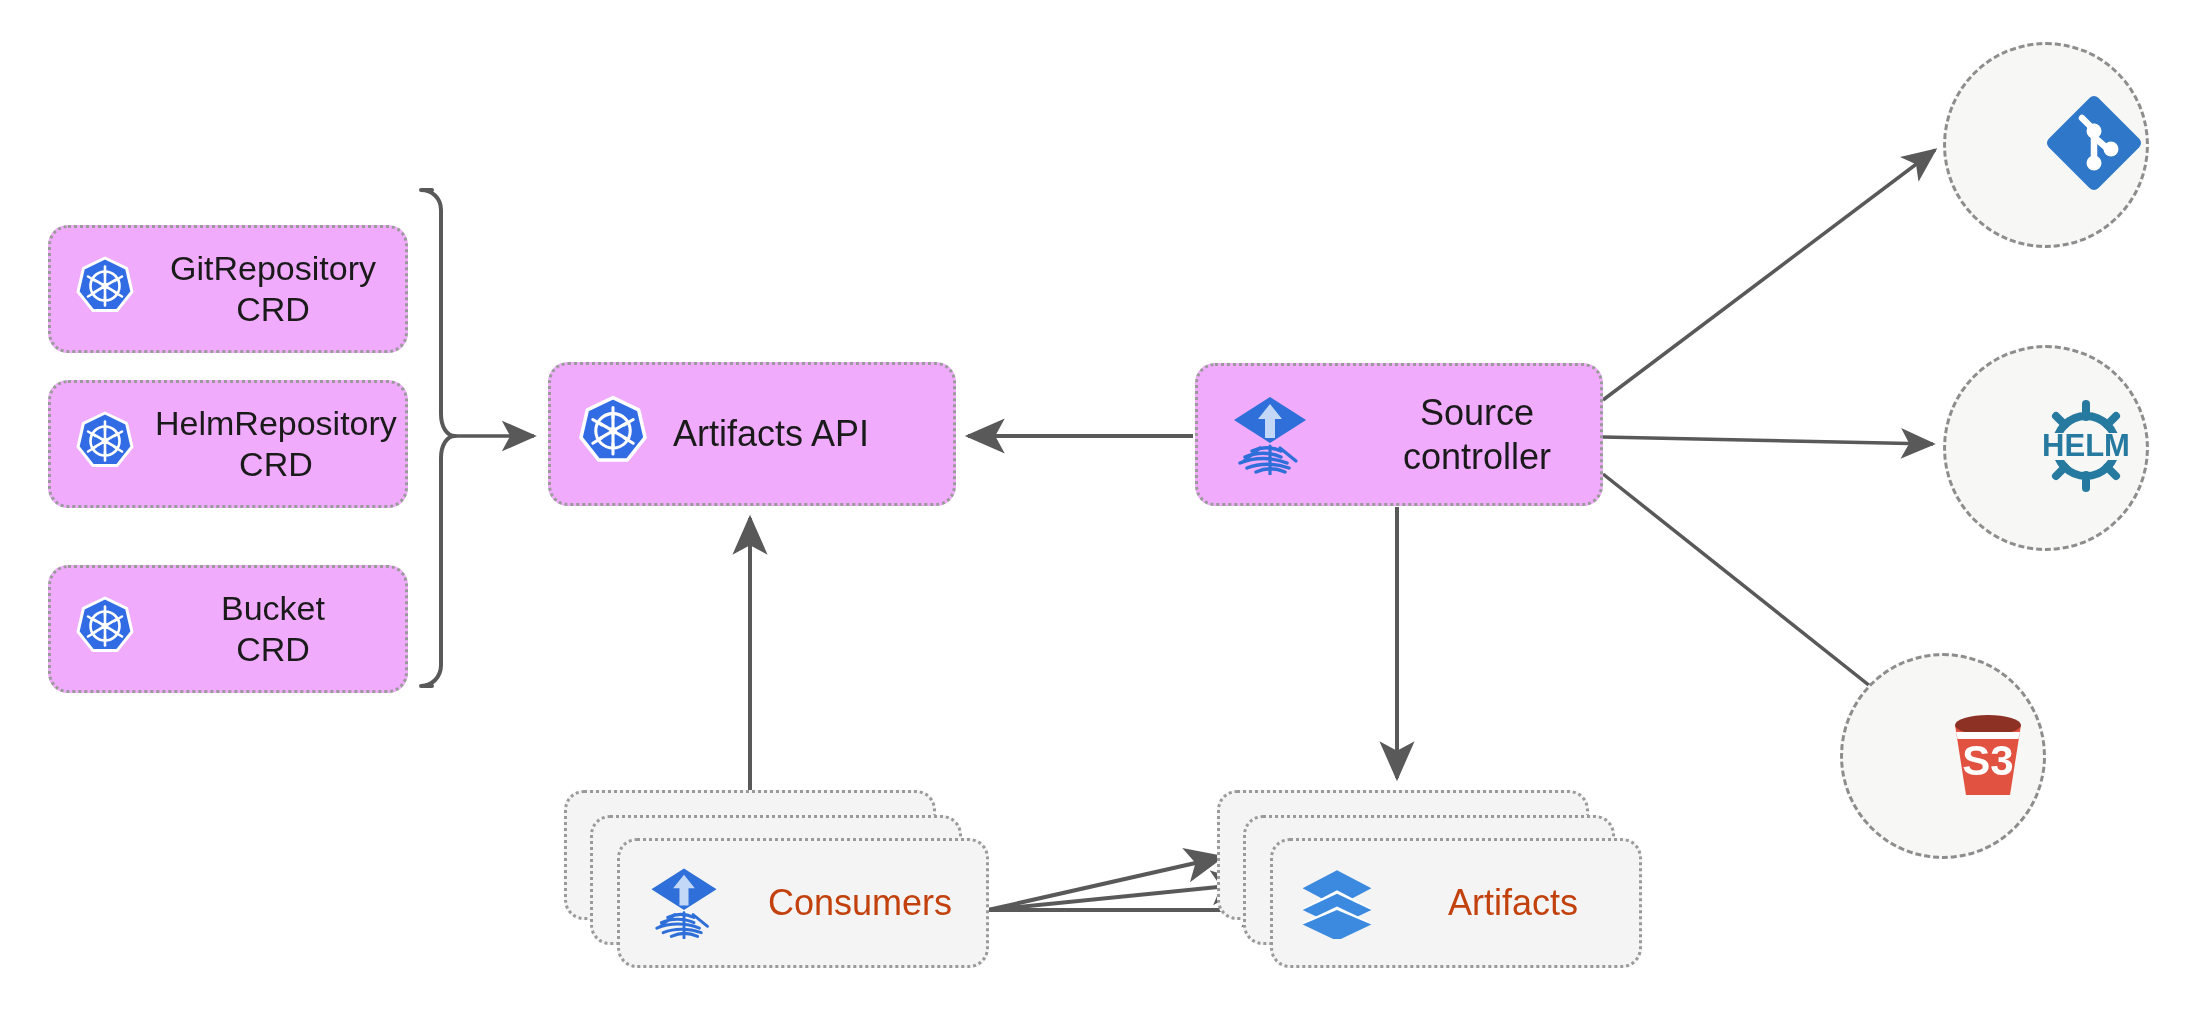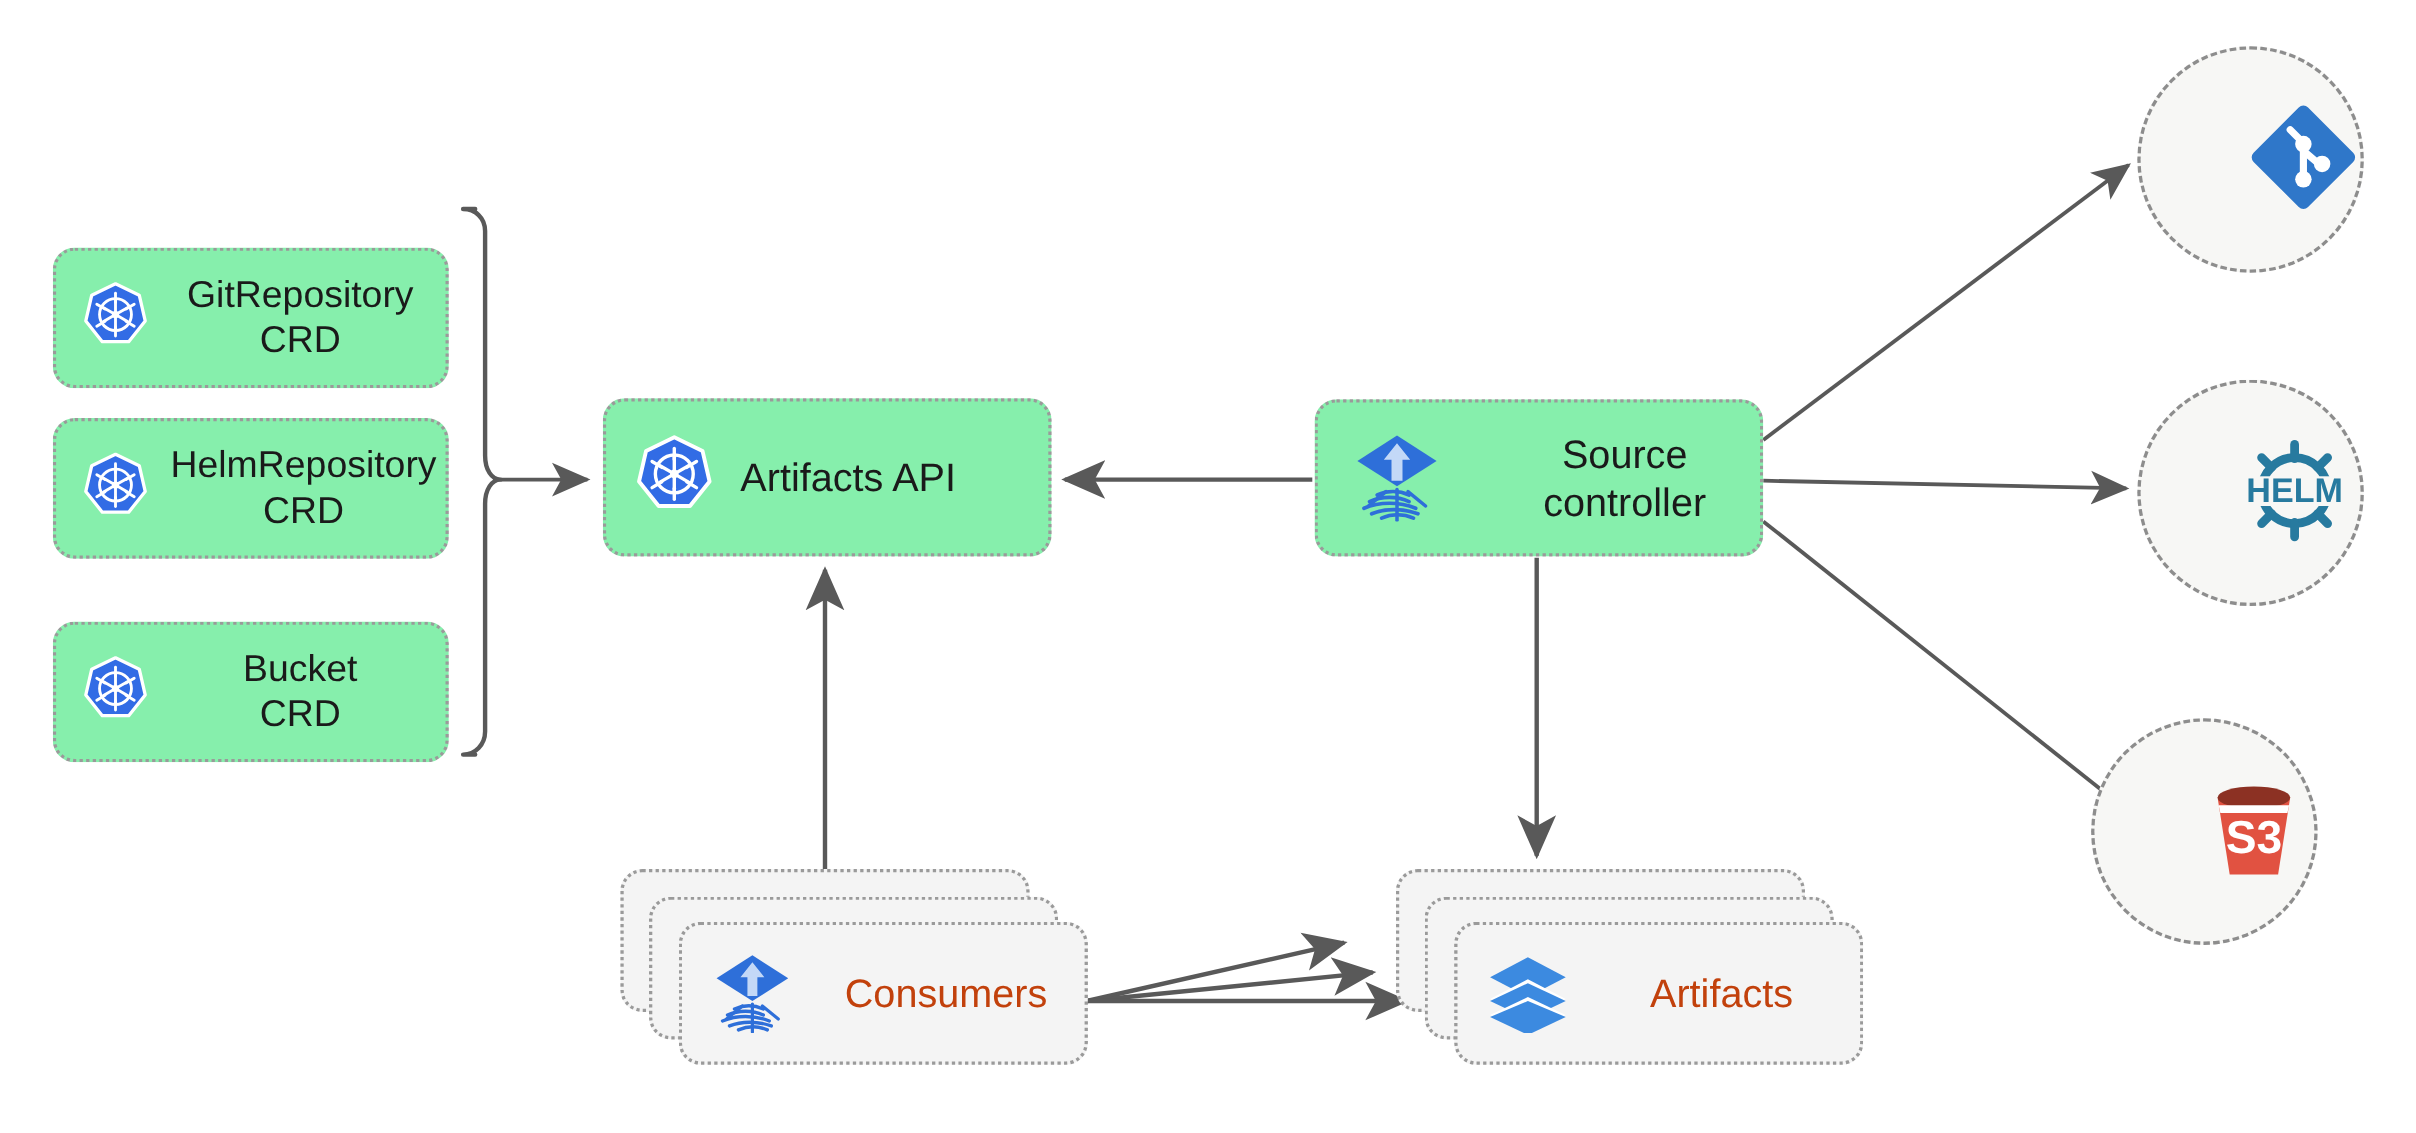--- a/index.html
+++ b/index.html
@@ -16,21 +16,21 @@
     width: 2196px;
     height: 1030px;
     background: #ffffff;
     overflow: hidden;
   }
 
   
   .node {
     position: absolute;
     box-sizing: border-box;
-    background: #86efac;
+    background: #f0abfc;
     border: 3px dotted #9a9a9a;
     border-radius: 20px;
     display: flex;
     align-items: center;
     justify-content: center;
   }
   .node .icon {
     flex: 0 0 auto;
     display: block;
   }
@@ -104,37 +104,37 @@
     z-index: 3;
   }
   .stack .layer.front .label {
     font-size: 36px;
     color: #c2410c;
     flex: 1 1 auto;
     text-align: center;
     padding-right: 14px;
   }
   #stack-consumers { left: 564px; top: 790px; width: 430px; height: 182px; }
-  #stack-artifacts { left: 1269px; top: 790px; width: 430px; height: 182px; }
+  #stack-artifacts { left: 1217px; top: 790px; width: 430px; height: 182px; }
 
   
   .circle-node {
     position: absolute;
     width: 200px;
     height: 200px;
     border-radius: 50%;
     background: #f7f7f5;
     border: 3px dashed #8d8d8d;
     display: flex;
     align-items: center;
     justify-content: flex-end;
   }
   #circle-git   { left: 1943px; top: 42px;  }
   #circle-helm  { left: 1943px; top: 345px; }
-  #circle-s3    { left: 1901px; top: 653px; }
+  #circle-s3    { left: 1840px; top: 653px; }
 
   
   #edges, #bracket {
     position: absolute;
     left: 0; top: 0;
     width: 2196px;
     height: 1030px;
     pointer-events: none;
   }
 </style>

